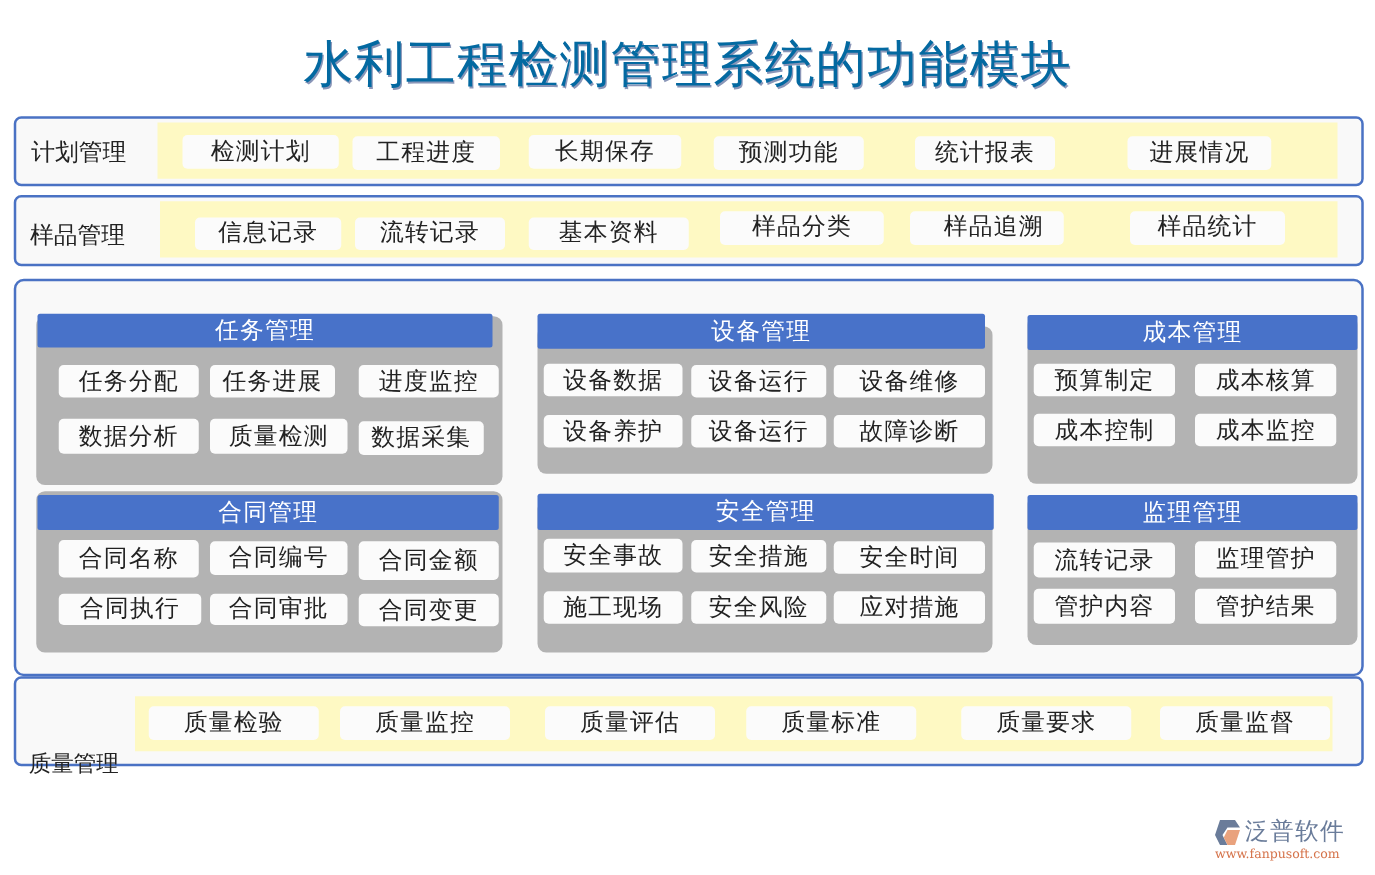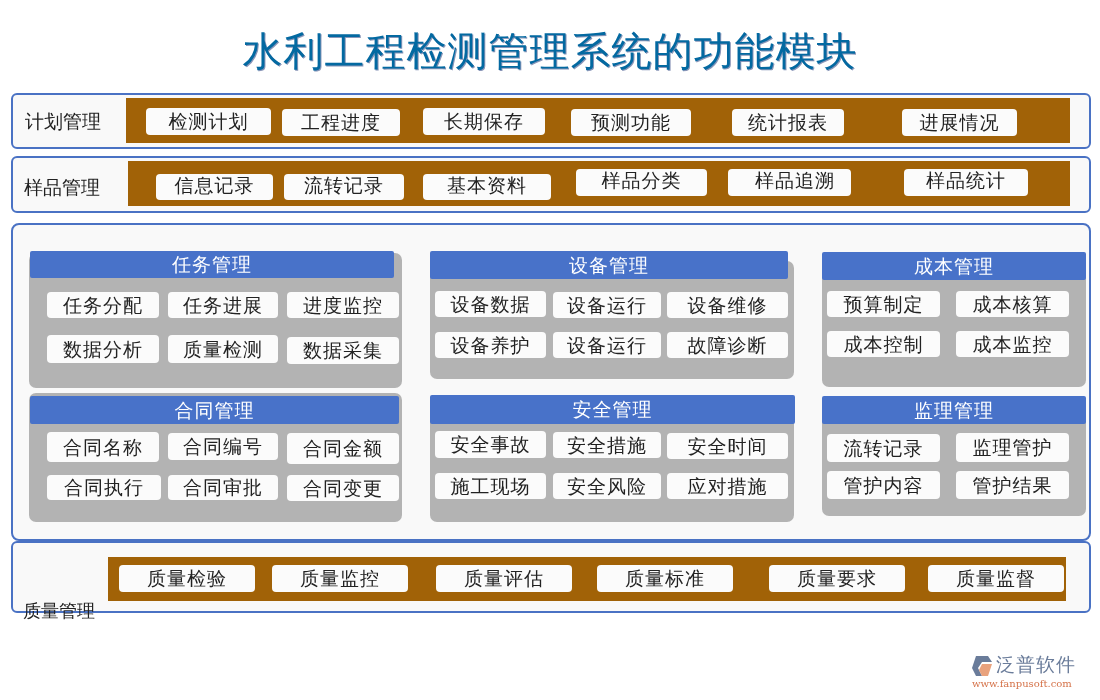--- a/index.html
+++ b/index.html
@@ -13,21 +13,21 @@
   }
 
   .row-panel {
     position: absolute; left: 11px; width: 1080px;
     border: 2px solid #4a72c4; border-radius: 6px; background: #f9f9f9;
   }
   .row-label {
     position: absolute; font-size: 19px; color: #222; white-space: nowrap;
   }
   .row-strip {
-    position: absolute; background: #a16207;
+    position: absolute; background: #fef9c3;
   }
   .chip {
     position: absolute; background: #fbfbfb; border-radius: 4px;
     font-size: 19px; color: #222; text-align: center; white-space: nowrap;
     letter-spacing: 1px;
   }
 
   .middle-panel {
     position: absolute; left: 11px; top: 223px; width: 1080px; height: 318px;
     border: 2px solid #4a72c4; border-radius: 8px; background: #f9f9f9;
@@ -72,25 +72,25 @@
     <div class="chip" style="left:600px;top:8px;width:123px;height:27px;line-height:27px;padding-left:11px;">样品追溯</div>
     <div class="chip" style="left:776px;top:8px;width:124px;height:27px;line-height:27px;">样品统计</div>
   </div>
 </div>
 
 <div class="middle-panel">
 
   <div class="module-bg" style="left:16px;top:28px;width:373px;height:135px;"></div>
   <div class="module-head" style="left:17px;top:26px;width:364px;height:27px;line-height:27px;">任务管理</div>
   <div class="chip" style="left:34px;top:67px;width:112px;height:26px;line-height:26px;">任务分配</div>
-  <div class="chip" style="left:155px;top:67px;width:110px;height:26px;line-height:26px;">任务进展</div>
+  <div class="chip" style="left:155px;top:67px;width:100px;height:26px;line-height:26px;">任务进展</div>
   <div class="chip" style="left:274px;top:67px;width:112px;height:26px;line-height:26px;">进度监控</div>
   <div class="chip" style="left:34px;top:110px;width:112px;height:28px;line-height:28px;">数据分析</div>
   <div class="chip" style="left:155px;top:110px;width:110px;height:28px;line-height:28px;">质量检测</div>
-  <div class="chip" style="left:274px;top:112px;width:112px;height:27px;line-height:27px;">数据采集</div>
+  <div class="chip" style="left:274px;top:112px;width:100px;height:27px;line-height:27px;">数据采集</div>
 
   <div class="module-bg" style="left:16px;top:168px;width:373px;height:129px;"></div>
   <div class="module-head" style="left:17px;top:171px;width:369px;height:28px;line-height:28px;">合同管理</div>
   <div class="chip" style="left:34px;top:207px;width:112px;height:30px;line-height:30px;">合同名称</div>
   <div class="chip" style="left:155px;top:208px;width:110px;height:27px;line-height:27px;">合同编号</div>
   <div class="chip" style="left:274px;top:208px;width:112px;height:31px;line-height:31px;">合同金额</div>
   <div class="chip" style="left:34px;top:250px;width:114px;height:25px;line-height:25px;">合同执行</div>
   <div class="chip" style="left:155px;top:250px;width:110px;height:25px;line-height:25px;">合同审批</div>
   <div class="chip" style="left:274px;top:250px;width:112px;height:26px;line-height:26px;">合同变更</div>
 

